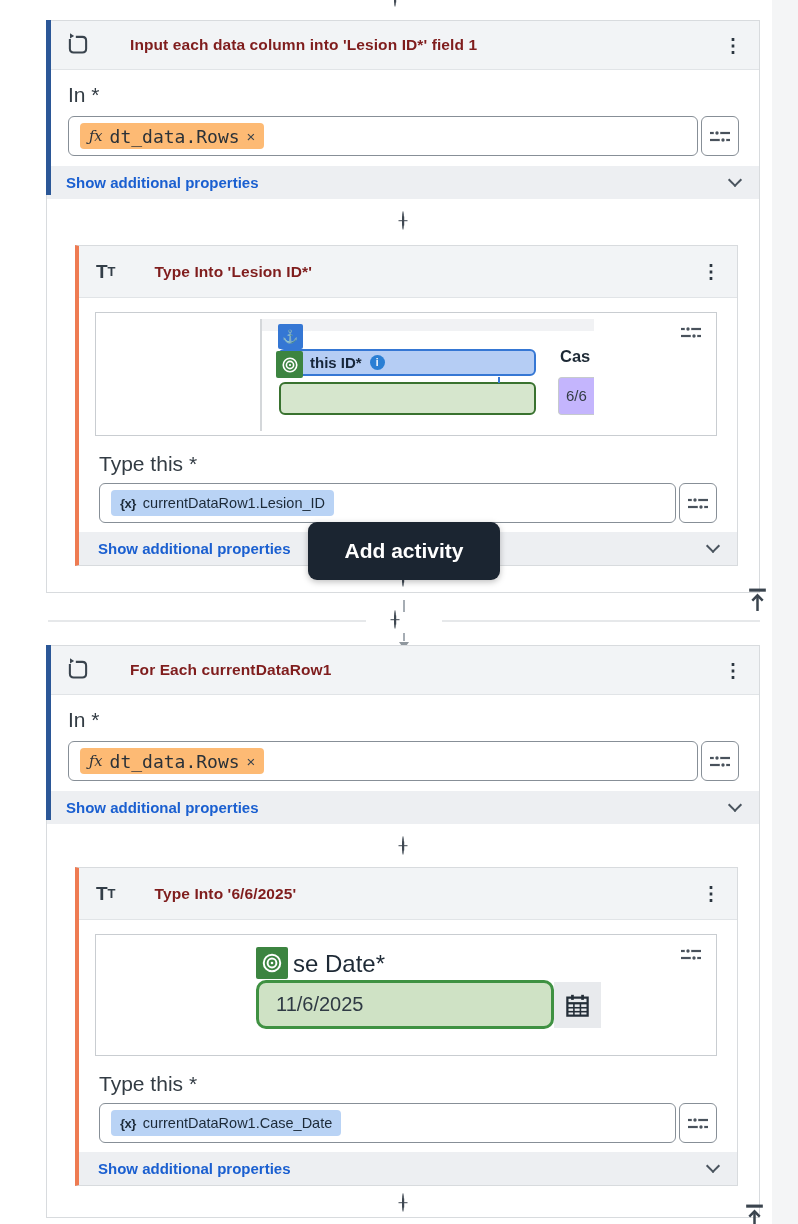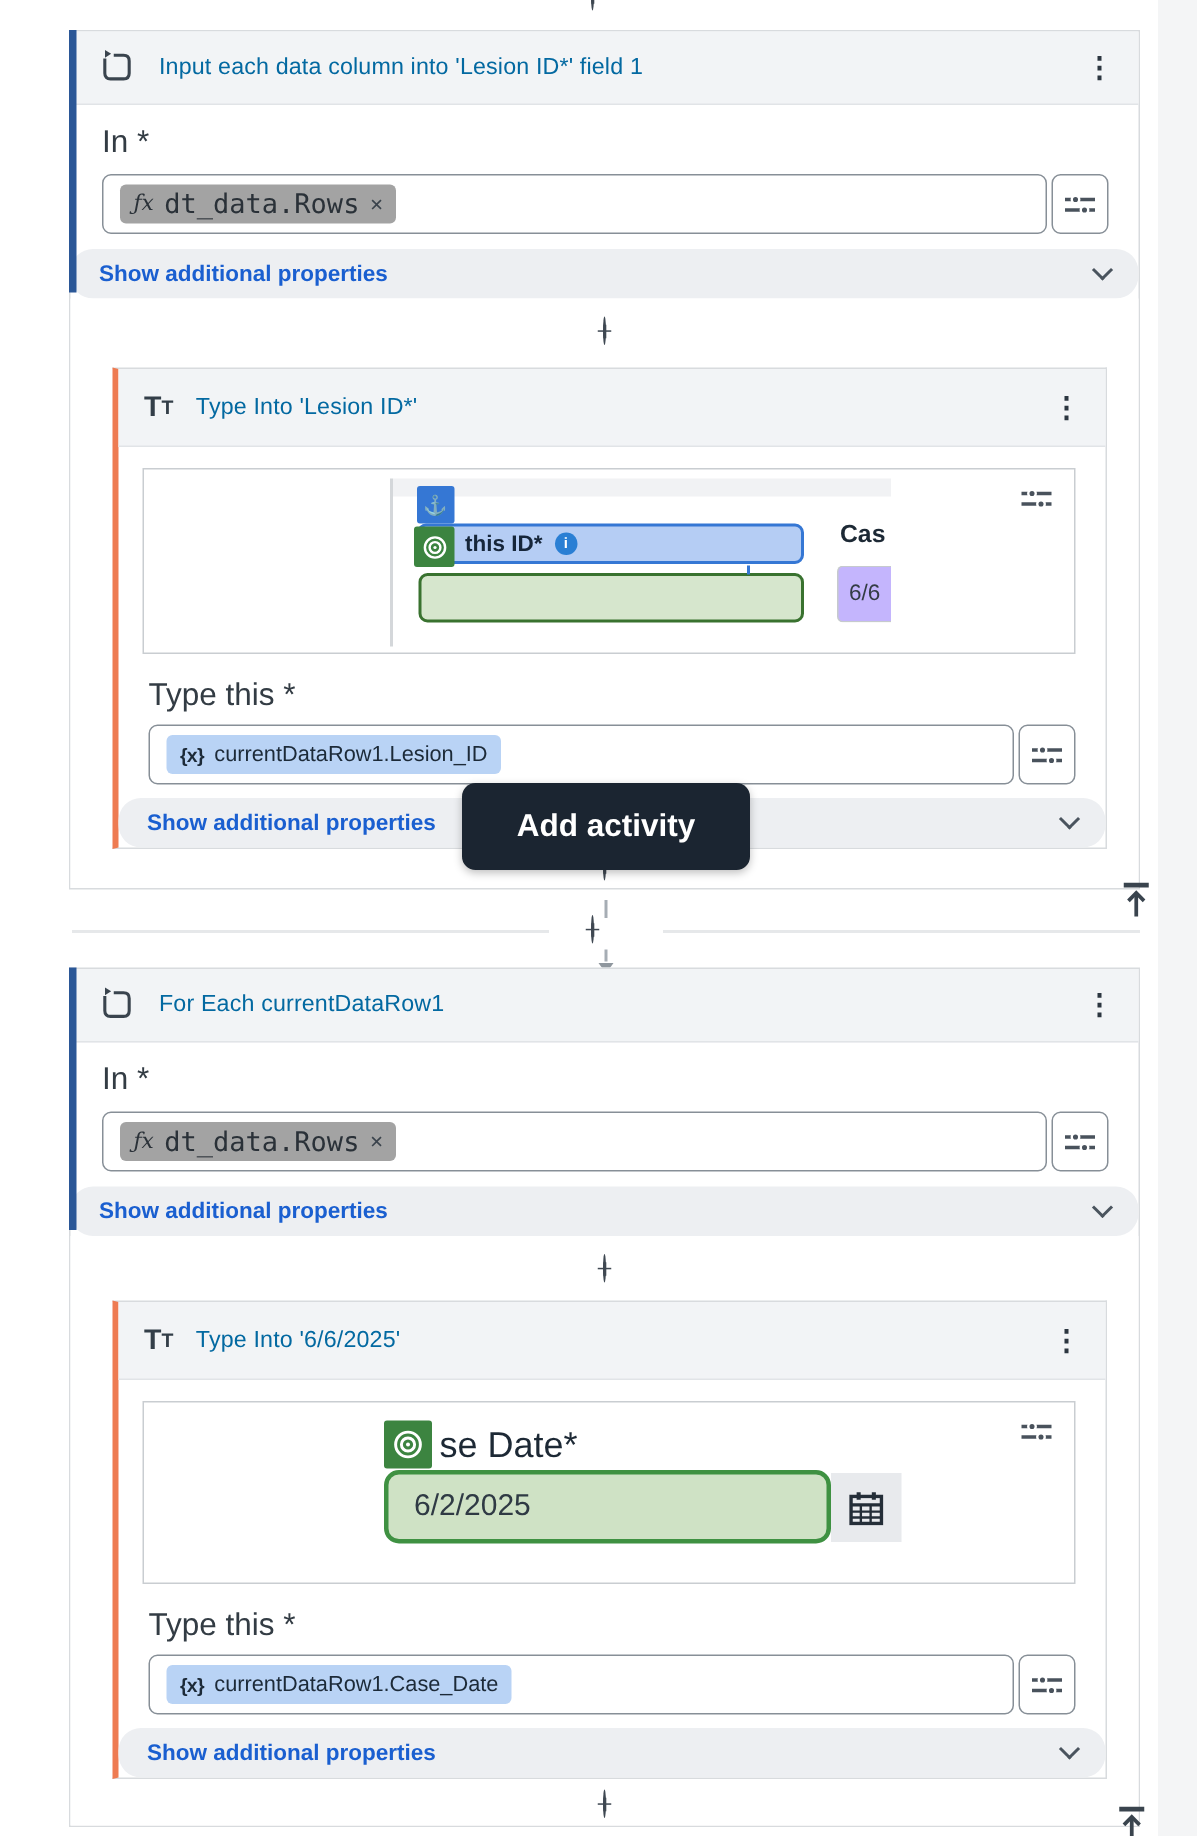--- a/index.html
+++ b/index.html
@@ -8,43 +8,43 @@
   #page { position:relative; width:798px; height:1224px; background:#fff; overflow:hidden; }
 
   .gutter { position:absolute; left:772px; top:0; width:26px; height:1224px; background:#f4f5f6; }
 
   
   .card { position:absolute; left:46px; width:714px; height:573px; background:#fff;
           border:1px solid #d8dbde; display:flex; flex-direction:column; }
   .accent { position:absolute; left:-1px; top:-1px; width:5px; height:175px; background:#2b5797; z-index:4; }
   .card-header { height:49px; flex:0 0 49px; background:#f2f4f6; border-bottom:1px solid #e1e4e7;
                  display:flex; align-items:center; padding:0 12px 0 18px; gap:15px; }
-  .hdr-title { font-weight:normal; font-size:15.5px; color:#0369a1; flex:1; letter-spacing:.1px; }
+  .hdr-title { font-weight:bold; font-size:15.5px; color:#7f1d1d; flex:1; letter-spacing:.1px;margin-left:24px; }
   .kebab { width:28px; height:34px; display:flex; align-items:center; justify-content:center;
            font-size:19px; font-weight:bold; color:#2c3640; background:none; border:none; cursor:pointer; }
 
   .body-sec { padding:0 20px 0 21px; }
   .field-label { margin-top:13px; font-size:21px; color:#333c44; }
   .input-row { display:flex; gap:3px; margin-top:9px; }
   .input-box { flex:1; height:40px; border:1.5px solid #878f97; border-radius:6px; background:#fff;
                display:flex; align-items:center; padding-left:11px; cursor:text; }
   .cfg-btn { width:38px; height:40px; border:1.5px solid #878f97; border-radius:6px; background:#fff;
              display:flex; align-items:center; justify-content:center; cursor:pointer; }
 
   .chip { height:26px; display:inline-flex; align-items:center; gap:7px; padding:0 9px; border-radius:4px; }
-  .chip.gray { background:#a3a3a3; }
+  .chip.gray { background:#fdba74; }
   .chip.blue { background:#b9d3f5; }
   .chip-fx { font-family:"DejaVu Serif", serif; font-style:italic; font-size:14.5px; color:#2a3138; }
   .chip-var { font-size:13px; color:#1c2a38; letter-spacing:-.5px; font-weight:bold; }
   .chip-mono { font-family:"DejaVu Sans Mono", monospace; font-size:18px; color:#2a3138; }
   .chip-sans { font-size:14.5px; color:#1c2a38; }
   .chip-x { font-size:15px; color:#3a434c; cursor:pointer; line-height:1; }
 
   .show-more { height:33px; background:#edeff2; display:flex; align-items:center;
-               justify-content:space-between; padding:0 19px; margin-top:10px;border-radius:15px; }
+               justify-content:space-between; padding:0 19px; margin-top:10px; }
   .link { font-weight:bold; font-size:15px; color:#1a5fd0; text-decoration:none; cursor:pointer; white-space:nowrap; overflow:hidden; }
   .chev { width:10px; height:10px; border-right:2px solid #4a545e; border-bottom:2px solid #4a545e;
           transform:rotate(45deg); margin-top:-5px; cursor:pointer; flex:0 0 auto; }
 
   .canvas { flex:1; position:relative; background:#fff; }
 
   
   .nested { position:absolute; left:28px; width:663px; background:#fff;
             border:1px solid #d8dbde; border-left:4px solid #ee7b52; }
   .nested .card-header { height:52px; flex:0 0 52px; padding-left:17px; }
@@ -285,21 +285,21 @@
         </header>
         <div class="preview pv2">
           <span class="pv-target t2">
             <svg width="22" height="22" viewBox="0 0 20 20">
               <circle cx="10" cy="10" r="7.5" fill="none" stroke="#fff" stroke-width="1.8"></circle>
               <circle cx="10" cy="10" r="4" fill="none" stroke="#fff" stroke-width="1.8"></circle>
               <circle cx="10" cy="10" r="1.2" fill="#fff"></circle>
             </svg>
           </span>
           <span class="pv-date-lbl">se Date*</span>
-          <div class="pv-greeninput">6/2/2025</div>
+          <div class="pv-greeninput">11/6/2025</div>
           <span class="pv-cal">
             <svg width="27" height="27" viewBox="0 0 24 24">
               <rect x="3" y="5" width="18" height="16" fill="none" stroke="#242e38" stroke-width="2"></rect>
               <line x1="3" y1="10" x2="21" y2="10" stroke="#242e38" stroke-width="2"></line>
               <line x1="7.5" y1="2.5" x2="7.5" y2="7" stroke="#242e38" stroke-width="2.4"></line>
               <line x1="16.5" y1="2.5" x2="16.5" y2="7" stroke="#242e38" stroke-width="2.4"></line>
               <line x1="8.8" y1="10" x2="8.8" y2="21" stroke="#242e38" stroke-width="1.4"></line>
               <line x1="14.6" y1="10" x2="14.6" y2="21" stroke="#242e38" stroke-width="1.4"></line>
               <line x1="3" y1="14" x2="21" y2="14" stroke="#242e38" stroke-width="1.4"></line>
               <line x1="3" y1="17.5" x2="21" y2="17.5" stroke="#242e38" stroke-width="1.4"></line>

